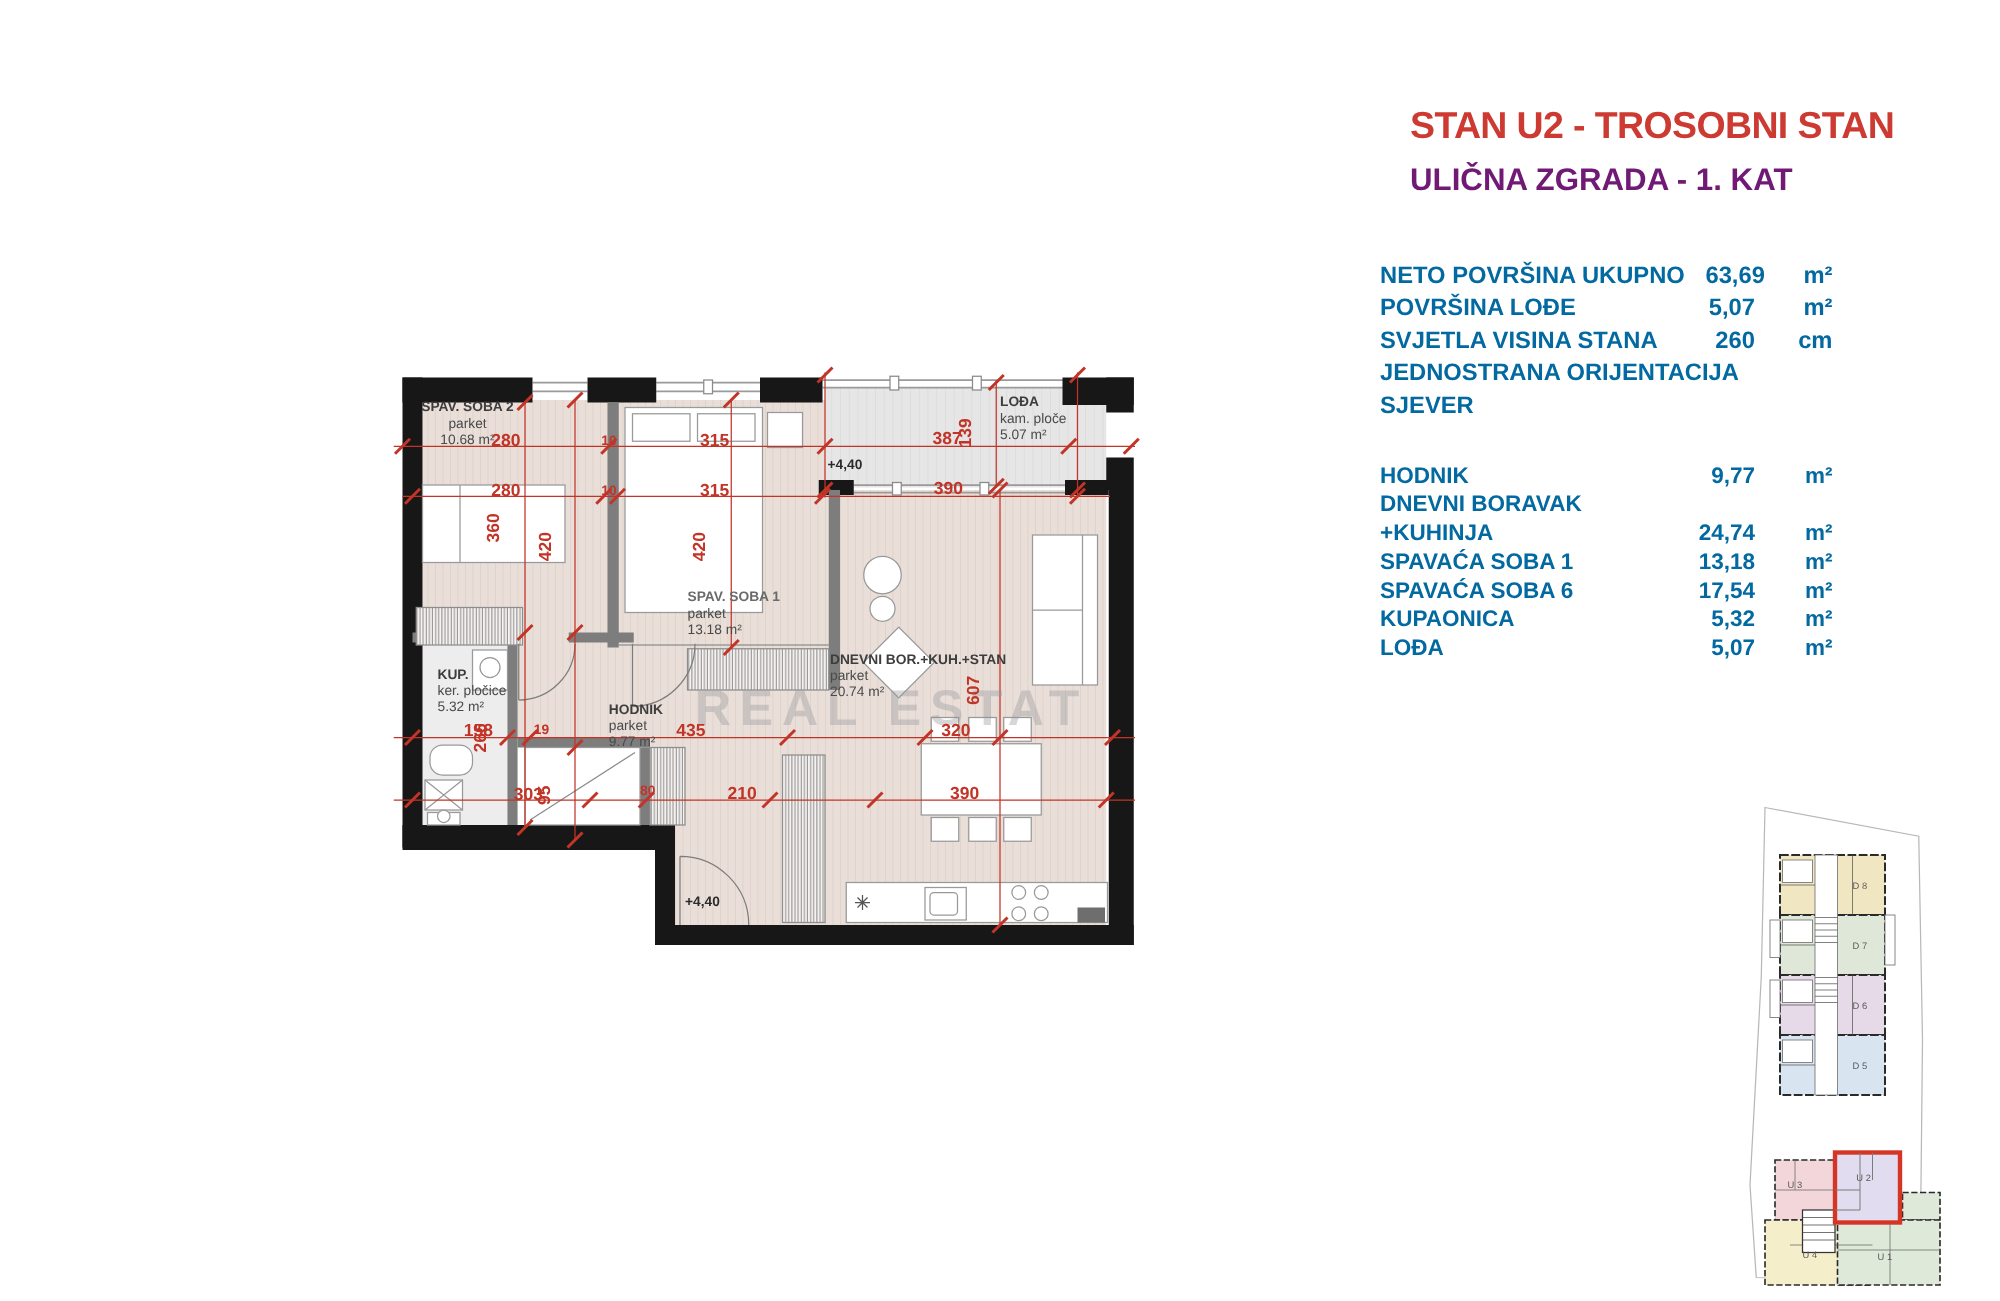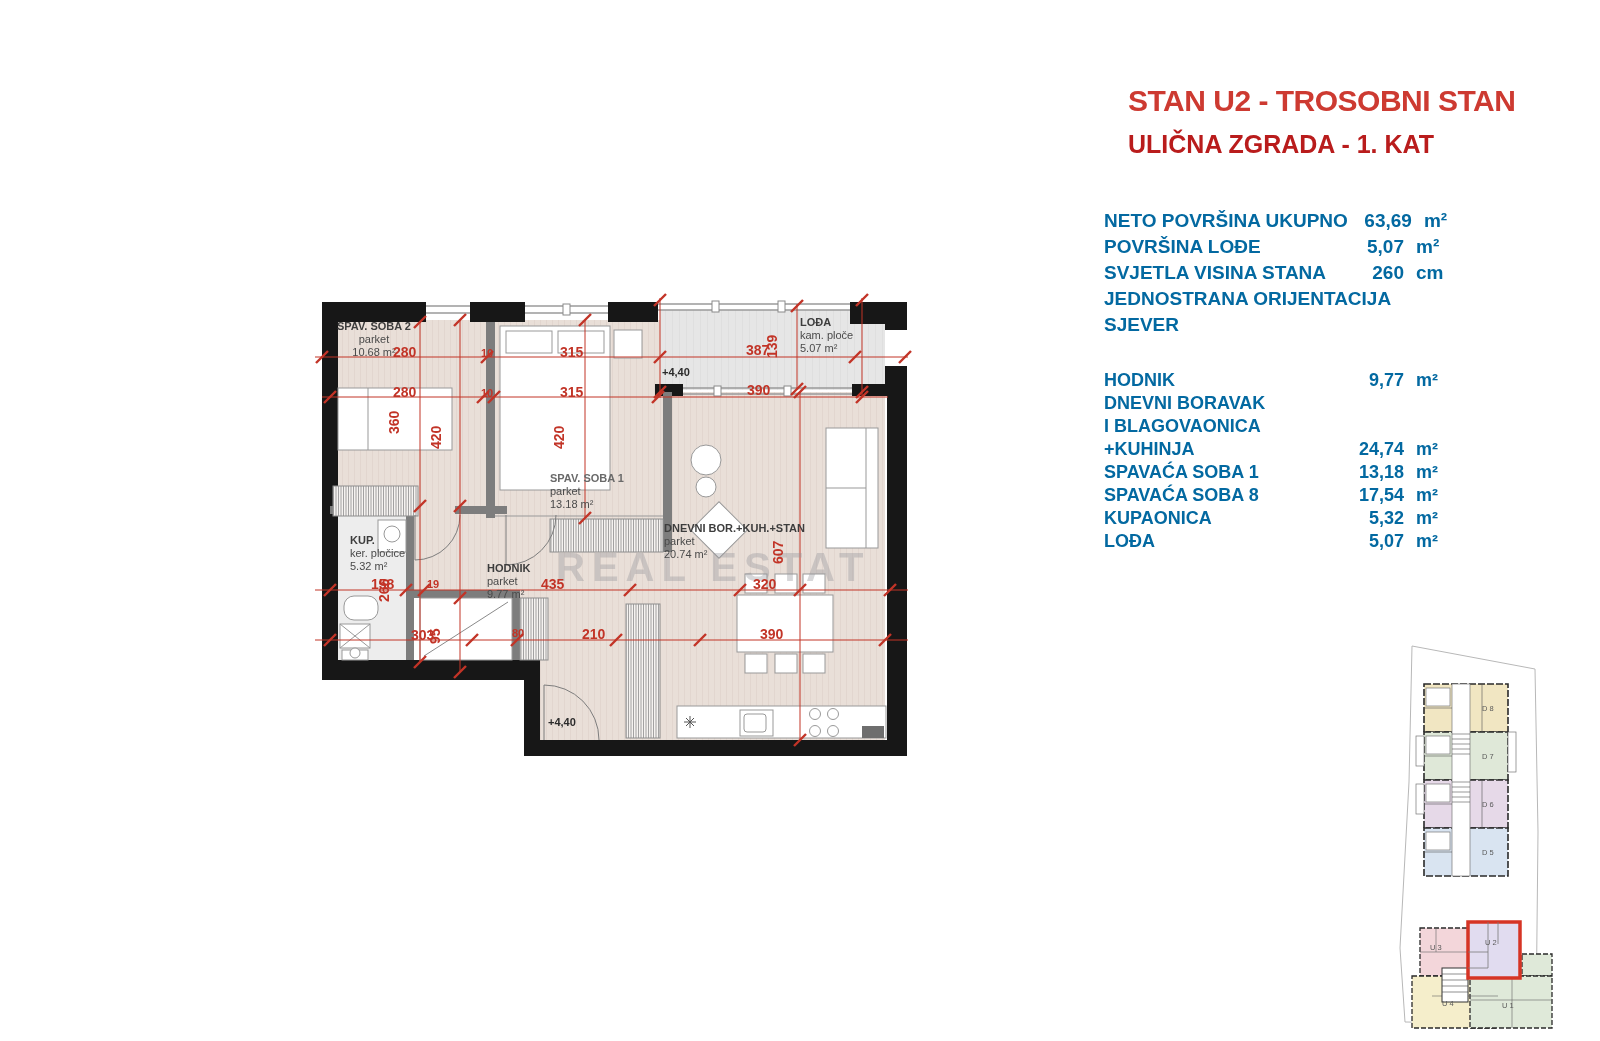--- a/index.html
+++ b/index.html
@@ -17,30 +17,30 @@
   .dim.rot{transform:rotate(-90deg);transform-origin:left bottom;}
   .lvl{position:absolute;z-index:6;font-size:11px;color:#2b2b2b;font-weight:bold;}
   .wm{position:absolute;z-index:5;color:rgba(150,150,155,0.38);font-weight:bold;
       white-space:nowrap;}
   .wm1{left:556px;top:545px;font-size:40px;letter-spacing:7px;}
   .wm2{left:428px;top:620px;font-size:52px;letter-spacing:20px;color:rgba(160,160,160,0.30);}
   
   .title{position:absolute;left:1128px;top:84px;font-size:30px;font-weight:bold;
          color:#cd3a31;letter-spacing:-0.5px;}
   .subtitle{position:absolute;left:1128px;top:130px;font-size:25px;font-weight:bold;
-            color:#b91c1c;}
+            color:#701a75;}
   .table{position:absolute;left:1104px;width:362px;color:#0369a1;}
   .summary{top:210px;}
   .roomlist{top:370px;}
   .trow{display:flex;align-items:baseline;}
   .summary .trow{height:26px;font-size:19px;font-weight:bold;}
   .roomlist .trow{height:23px;font-size:18px;font-weight:bold;}
   .tlabel{flex:1;white-space:nowrap;}
   .tval{width:76px;text-align:right;white-space:nowrap;}
-  .tunit{width:50px;padding-left:12px;white-space:nowrap;}
+  .tunit{width:50px;padding-left:12px;white-space:nowrap;text-align:right;}
   
   .sp-label{font-size:7.5px;fill:#5a5a5a;font-family:"Liberation Sans",sans-serif;}
 </style>
 </head>
 <body>
 
 <div class="canvas">
 
   <svg style="left:315px;top:278px;" width="600" height="485" viewBox="315 278 600 485">
     <defs>
@@ -311,36 +311,31 @@
       <span class="tlabel">HODNIK</span>
       <span class="tval">9,77</span>
       <span class="tunit">m²</span>
     </div>
     <div class="trow">
       <span class="tlabel">DNEVNI BORAVAK</span>
       <span class="tval"></span>
       <span class="tunit"></span>
     </div>
     <div class="trow">
-      <span class="tlabel">I BLAGOVAONICA</span>
-      <span class="tval"></span>
-      <span class="tunit"></span>
-    </div>
-    <div class="trow">
       <span class="tlabel">+KUHINJA</span>
       <span class="tval">24,74</span>
       <span class="tunit">m²</span>
     </div>
     <div class="trow">
       <span class="tlabel">SPAVAĆA SOBA 1</span>
       <span class="tval">13,18</span>
       <span class="tunit">m²</span>
     </div>
     <div class="trow">
-      <span class="tlabel">SPAVAĆA SOBA 8</span>
+      <span class="tlabel">SPAVAĆA SOBA 6</span>
       <span class="tval">17,54</span>
       <span class="tunit">m²</span>
     </div>
     <div class="trow">
       <span class="tlabel">KUPAONICA</span>
       <span class="tval">5,32</span>
       <span class="tunit">m²</span>
     </div>
     <div class="trow">
       <span class="tlabel">LOĐA</span>

